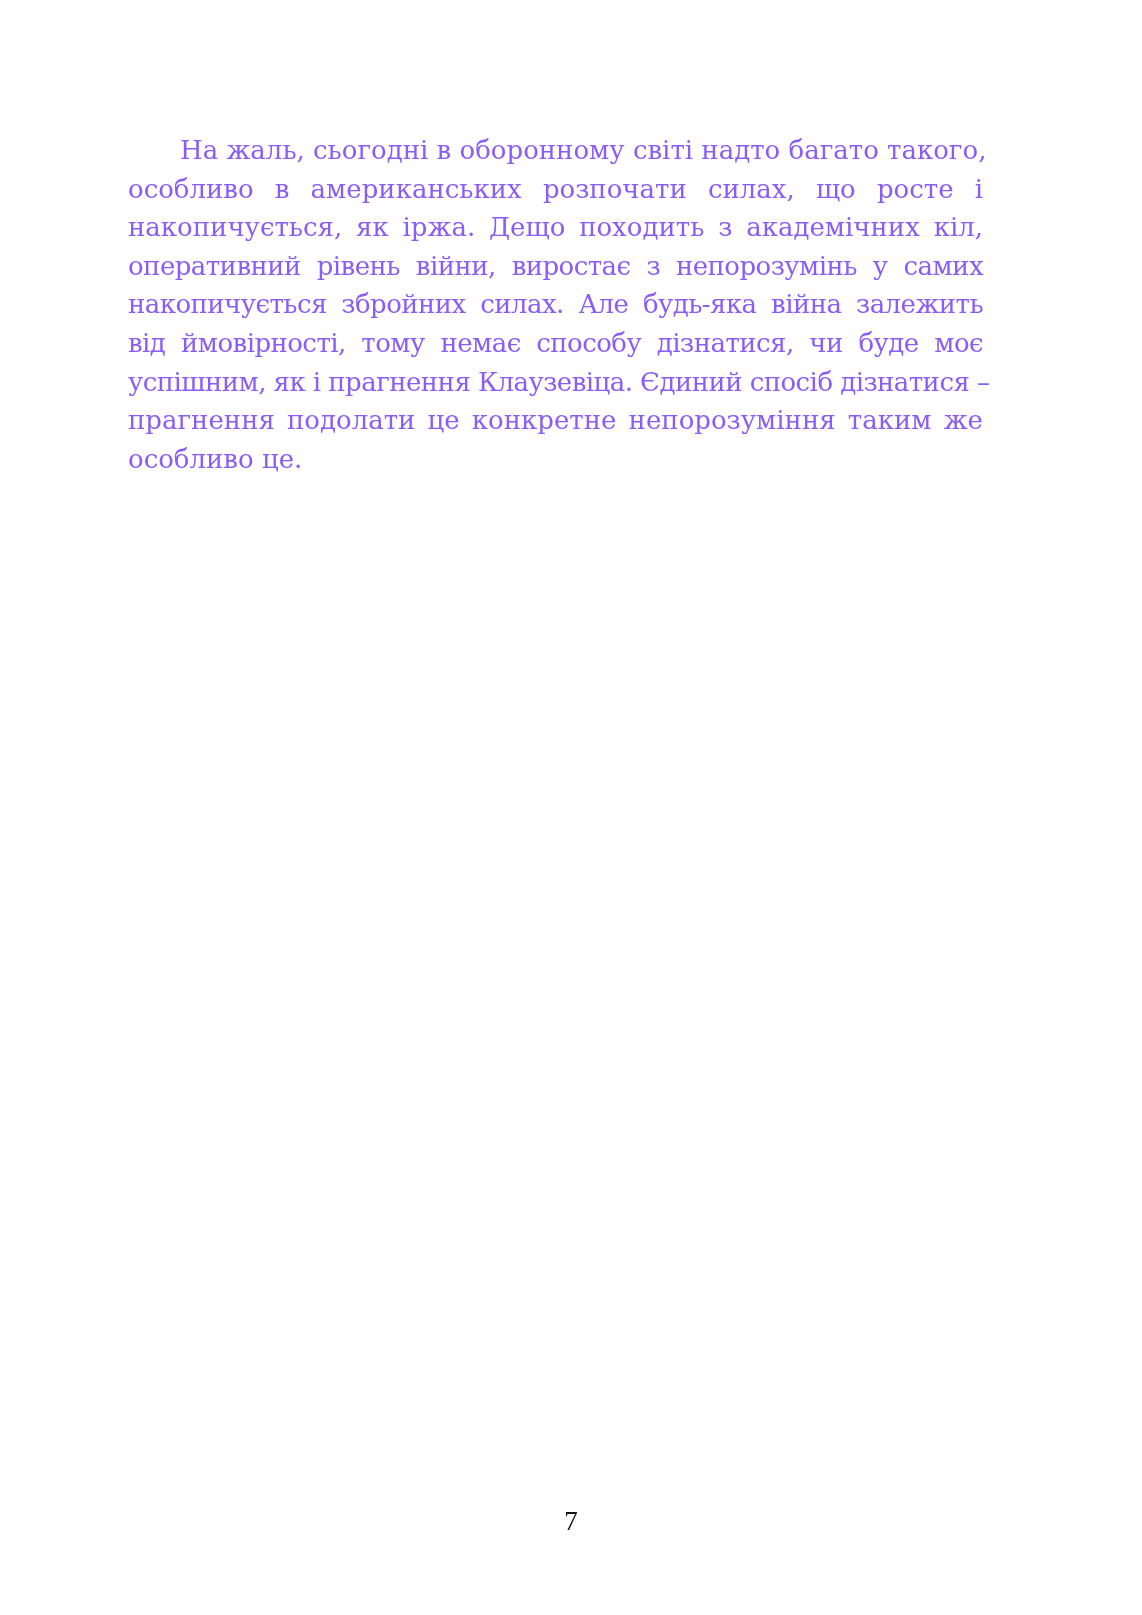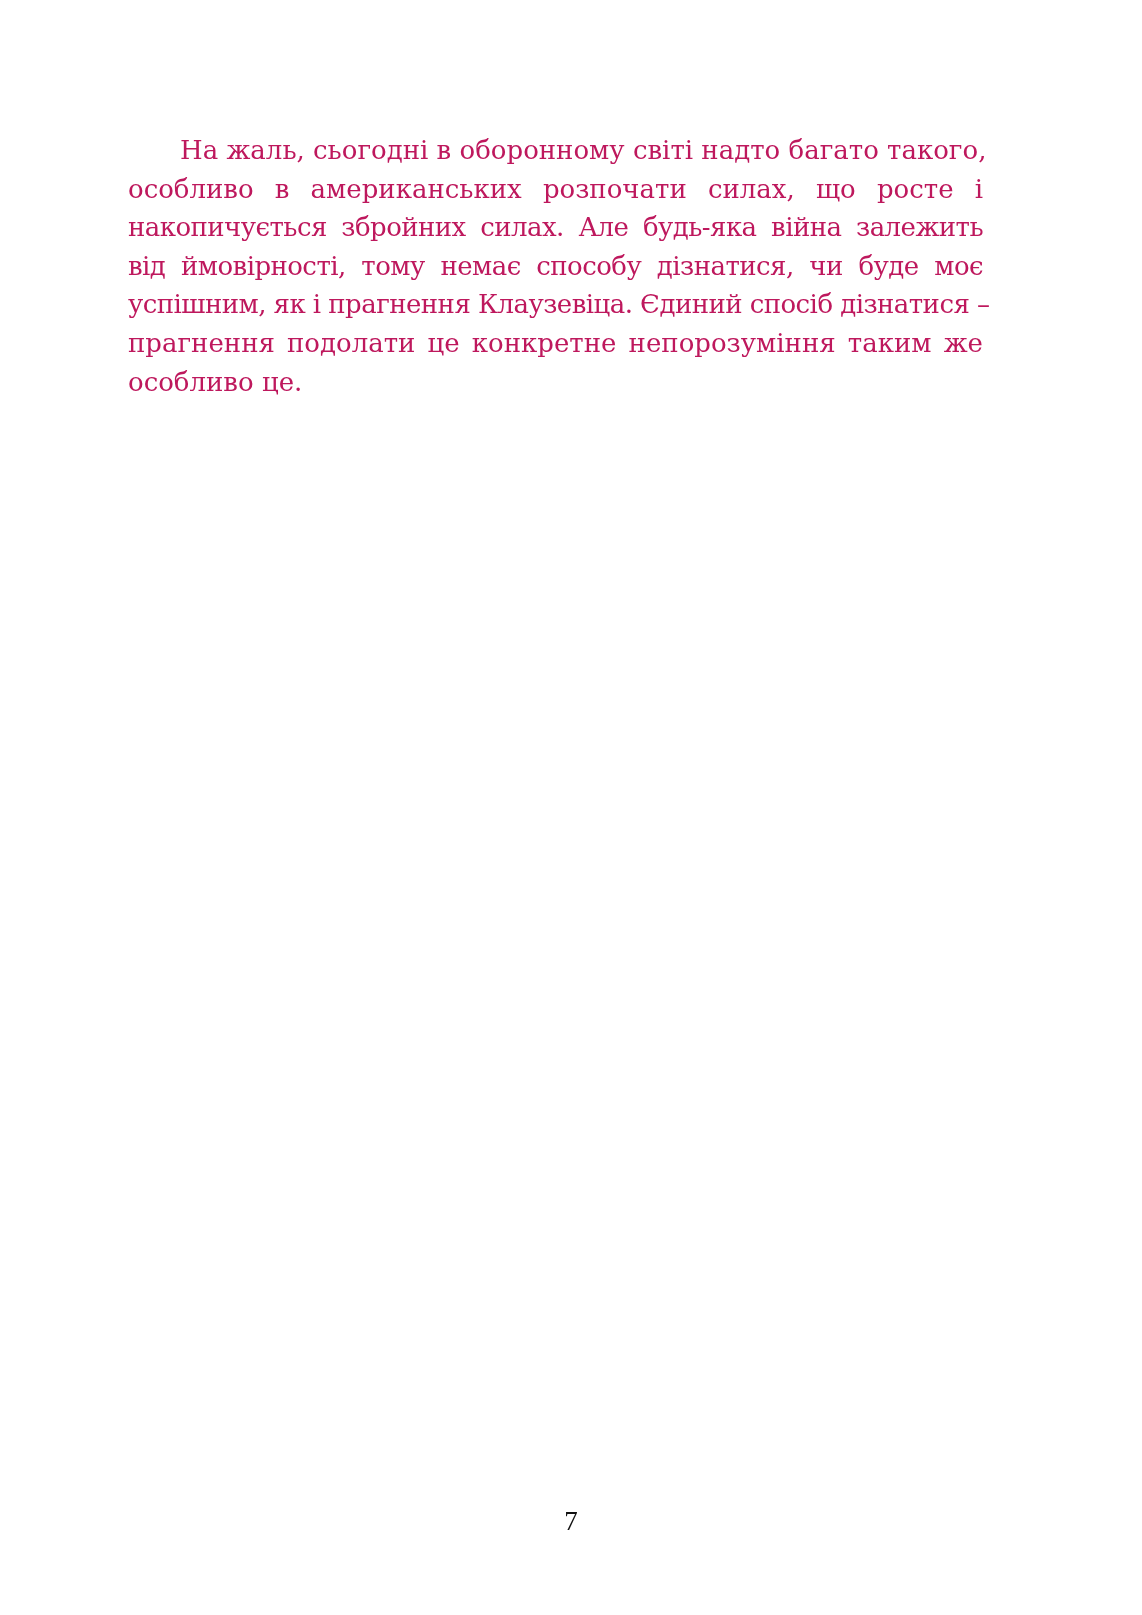--- a/index.html
+++ b/index.html
@@ -20,21 +20,21 @@
       height: 1615px;
       background: #ffffff;
     }
     .body-text {
       position: absolute;
       left: 128px;
       top: 131px;
       width: 855px;
       font-family: "DejaVu Serif", "Liberation Serif", serif;
       font-size: 26px;
-      color: #be185d;
+      color: #8b5cf6;
     }
     .line {
       display: block;
       height: 38.6px;
       line-height: 38.6px;
       white-space: nowrap;
       text-align: justify;
       text-align-last: justify;
       overflow: visible;
     }
@@ -58,20 +58,22 @@
       color: #111111;
     }
   </style>
 </head>
 <body>
 
 <div class="page">
   <div class="body-text">
     <span class="line first">На жаль, сьогодні в оборонному світі надто багато такого,</span>
     <span class="line">особливо в американських розпочати силах, що росте і</span>
+    <span class="line">накопичується, як іржа. Дещо походить з академічних кіл,</span>
+    <span class="line narrow">оперативний рівень війни, виростає з непорозумінь у самих</span>
     <span class="line narrow">накопичується збройних силах. Але будь-яка війна залежить</span>
     <span class="line narrow">від ймовірності, тому немає способу дізнатися, чи буде моє</span>
     <span class="line narrow">успішним, як і прагнення Клаузевіца. Єдиний спосіб дізнатися –</span>
     <span class="line">прагнення подолати це конкретне непорозуміння таким же</span>
     <span class="line last">особливо це.</span>
   </div>
 
   <div class="page-number">7</div>
 </div>
 

